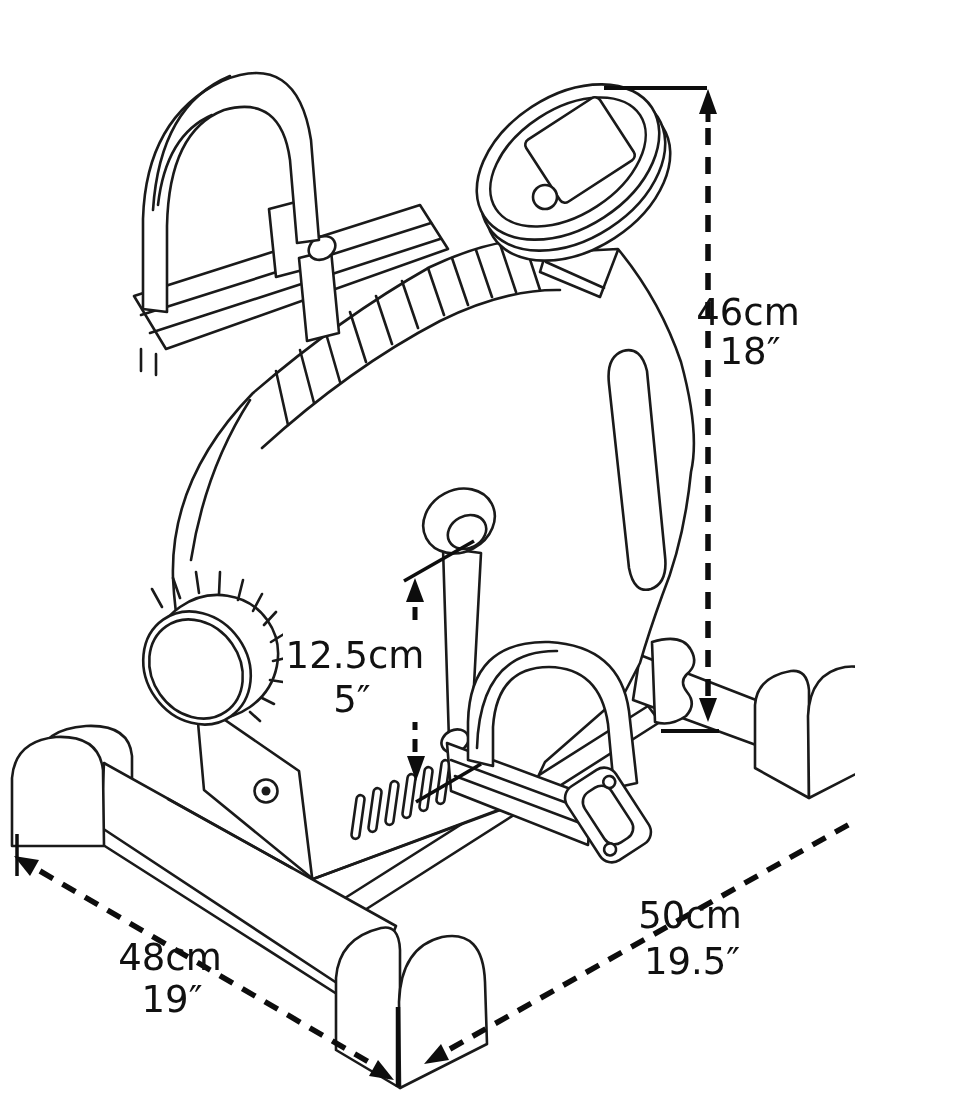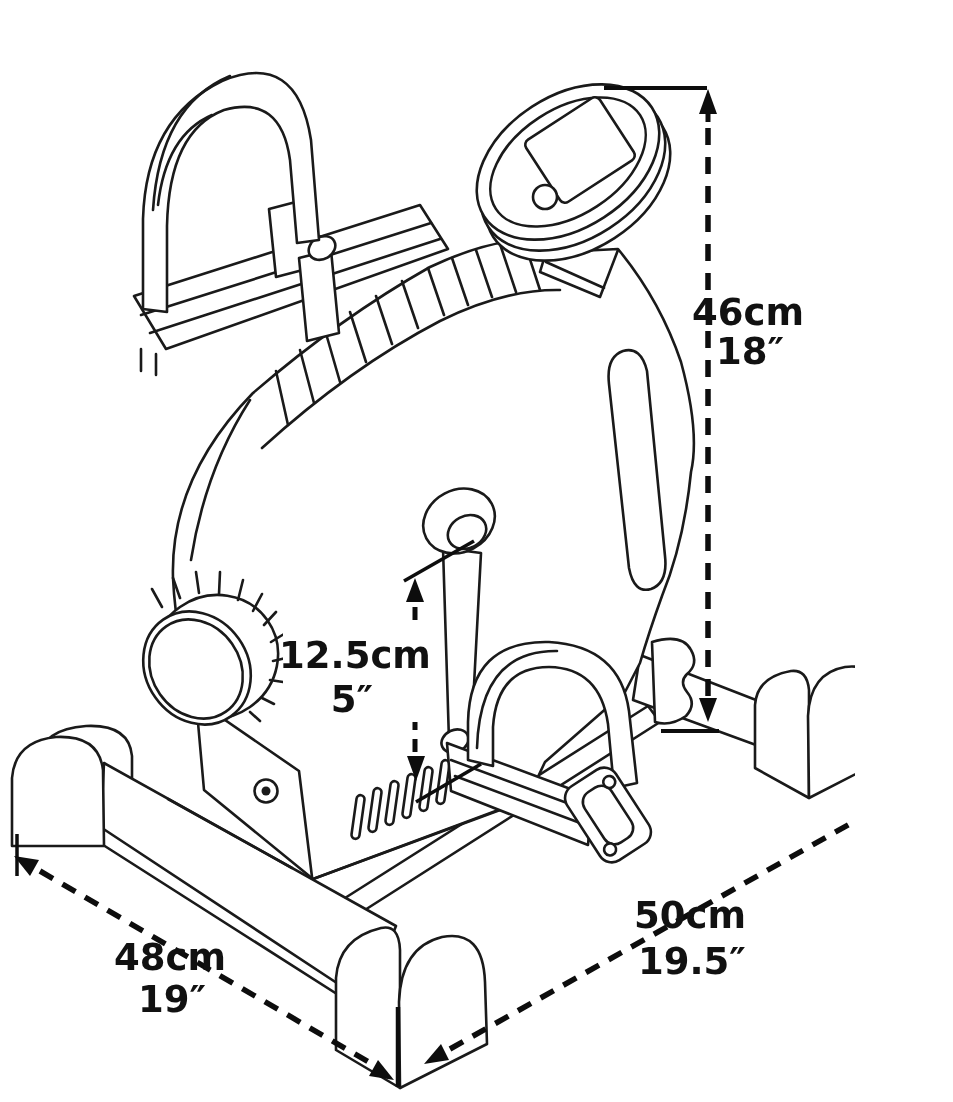--- a/index.html
+++ b/index.html
@@ -1,17 +1,17 @@
 <!DOCTYPE html>
 <html><head>
 <meta charset="utf-8">
 <style>
   html,body{margin:0;padding:0;background:#ffffff;}
   #stage{position:relative;width:855px;height:1102px;background:#ffffff;overflow:hidden;
-         font-family:"DejaVu Sans","Liberation Sans",sans-serif;font-weight:bold;}
+         font-family:"DejaVu Sans","Liberation Sans",sans-serif;}
   svg{position:absolute;left:0;top:0;}
   .ln{fill:none;stroke:#1a1a1a;stroke-width:2.6;stroke-linecap:round;stroke-linejoin:round;}
   .fw{fill:#ffffff;stroke:#1a1a1a;stroke-width:2.6;stroke-linecap:round;stroke-linejoin:round;}
   .dim{fill:none;stroke:#0d0d0d;stroke-linecap:butt;}
   .arrow{fill:#0d0d0d;stroke:none;}
   .dimtext{font-family:"DejaVu Sans","Liberation Sans",sans-serif;font-size:37px;fill:#111111;text-anchor:middle;}
 </style>
 </head>
 <body>
 

